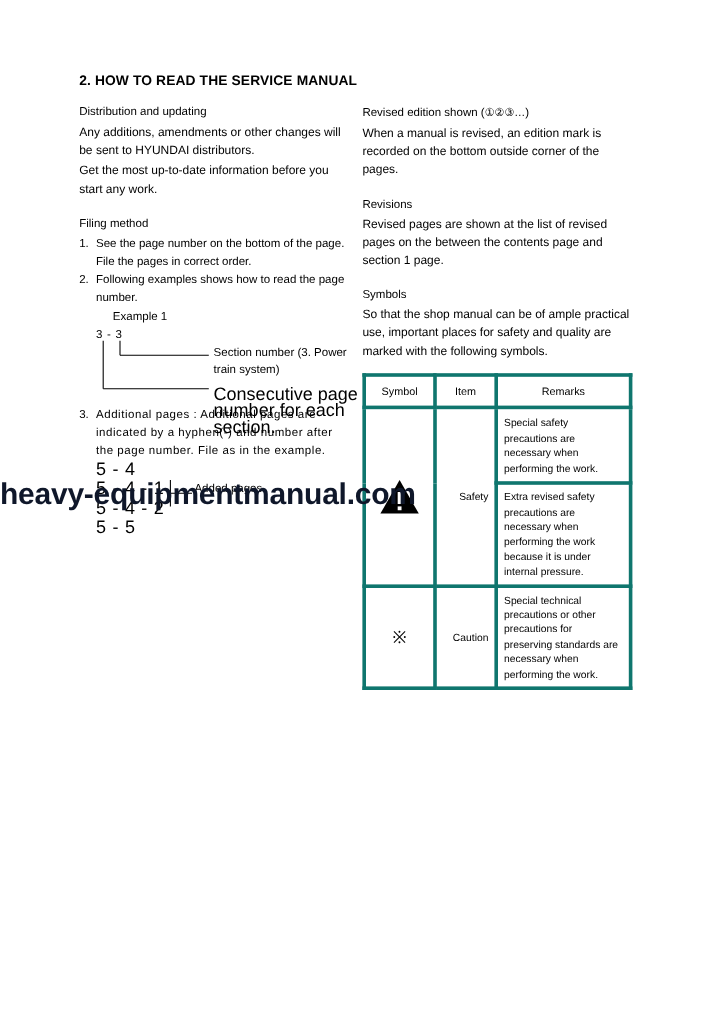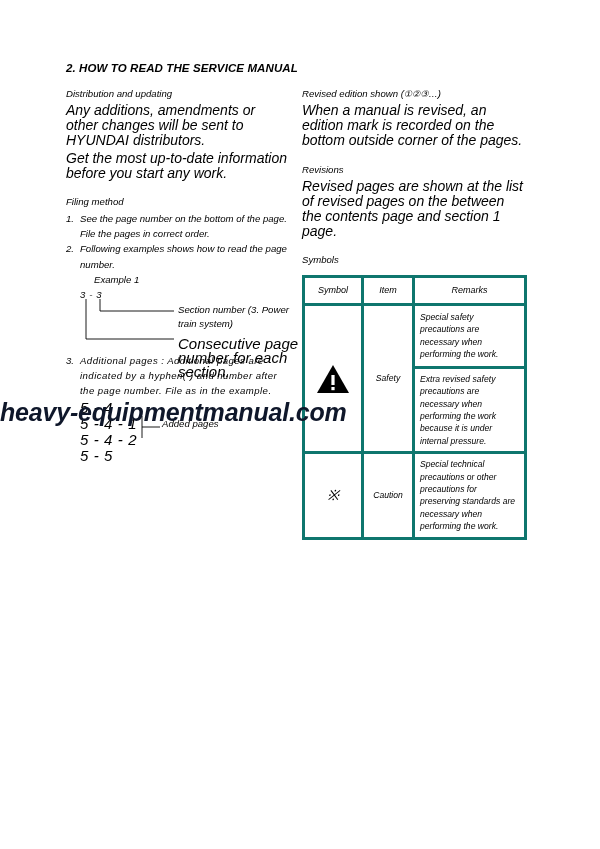--- a/index.html
+++ b/index.html
@@ -14,21 +14,20 @@
     color: #000000;
     position: relative;
     overflow: hidden;
   }
   .page {
     position: absolute;
     left: 0; top: 0;
     width: 600px;
     height: 849px;
     background: #fff;
-    font-style: italic;
   }
   .content {
     position: absolute;
     left: 66px;
     top: 62px;
     width: 470px;
   }
   .page-title {
     font-size: 11.5px;
     font-weight: bold;
@@ -41,21 +40,21 @@
   }
   .col {
     width: 224px;
   }
   .sec-head {
     font-size: 9.6px;
     font-weight: normal;
     margin: 0 0 4px 0;
   }
   p.body, .body {
-    font-size: 14px;
+    font-size: 10px;
     line-height: 15.2px;
     margin: 0 0 2px 0;
     text-align: left;
   }
   .gap {
     height: 13px;
   }
   ol.num {
     margin: 0;
     padding: 0;
@@ -144,21 +143,21 @@
     padding: 4px 5px;
     vertical-align: middle;
     line-height: 12.4px;
   }
   table.symtab th {
     text-align: center;
     padding: 6px 3px;
     font-size: 9px;
   }
   .c-sym { width: 50px; text-align: center; }
-  .c-item { width: 42px; text-align: center; }
+  .c-item { width: 42px; text-align: right; }
   .c-rem { }
   .warn-wrap {
     position: relative;
     width: 34px;
     height: 30px;
     margin: 2px auto;
   }
   .asterisk-sym {
     font-size: 14px;
     line-height: 16px;
@@ -263,20 +262,21 @@
         <p class="body">When a manual is revised, an edition mark is recorded on the bottom outside corner of the pages.</p>
 
         <div class="gap"></div>
 
         <div class="sec-head">Revisions</div>
         <p class="body">Revised pages are shown at the list of revised pages on the between the contents page and section 1 page.</p>
 
         <div class="gap"></div>
 
         <div class="sec-head">Symbols</div>
+        <p class="body">So that the shop manual can be of ample practical use, important places for safety and quality are marked with the following symbols.</p>
 
         <table class="symtab">
           <thead>
             <tr>
               <th class="c-sym">Symbol</th>
               <th class="c-item">Item</th>
               <th class="c-rem">Remarks</th>
             </tr>
           </thead>
           <tbody>

